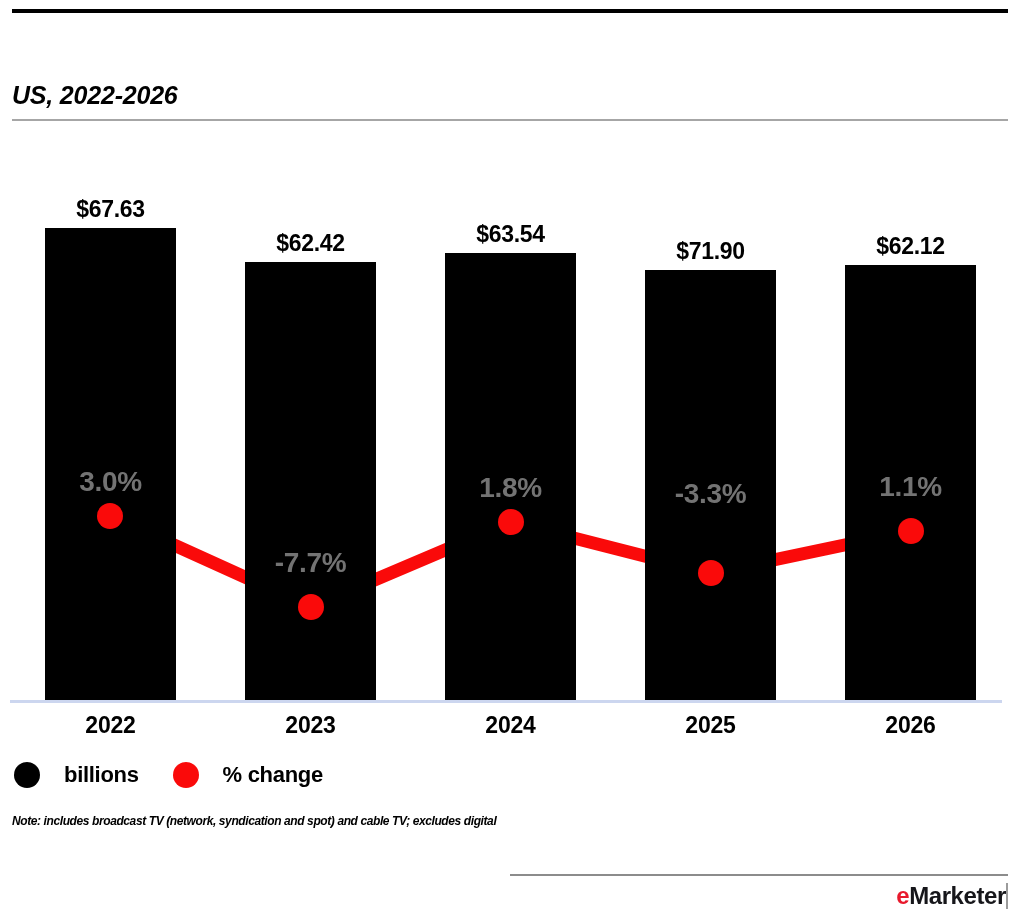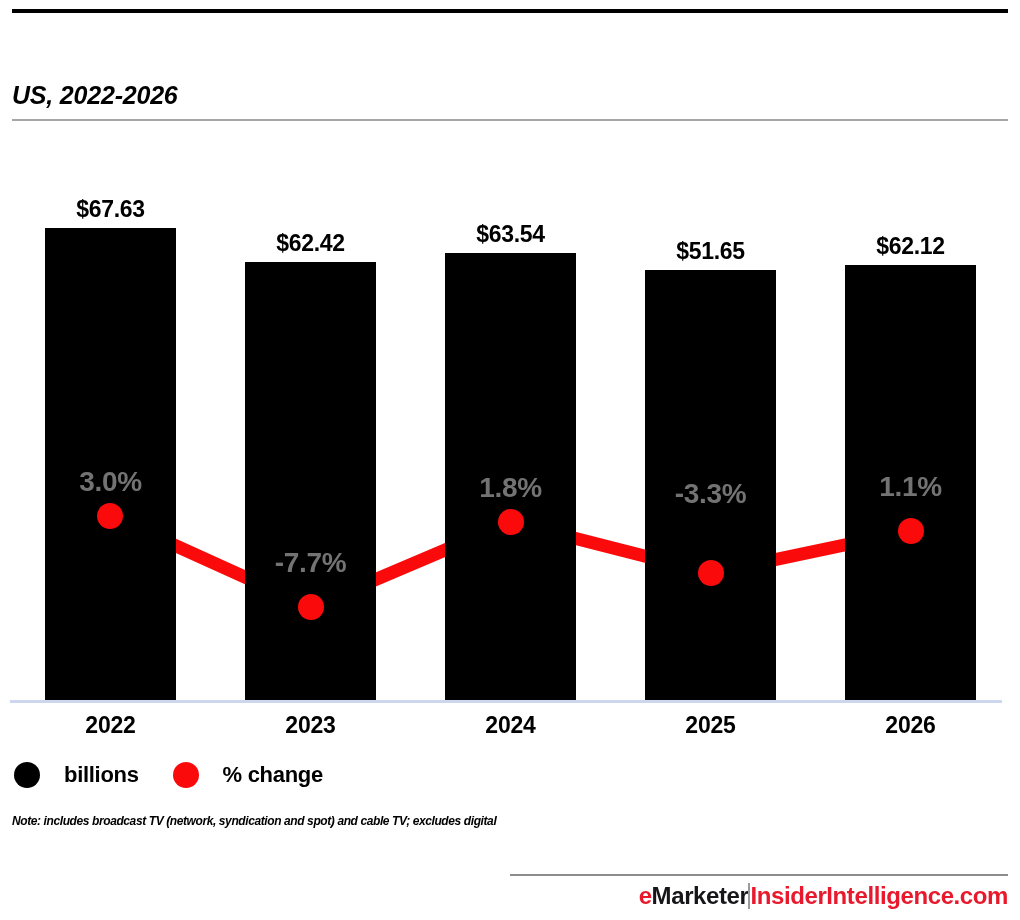--- a/index.html
+++ b/index.html
@@ -189,21 +189,21 @@
     <svg id="line-svg" width="1020" height="920" style="position:absolute;left:0;top:0;">
         <polyline points="110,516 311,607 511,522 711,573 911,531" fill="none" stroke="#fa0a0a" stroke-width="13" stroke-linecap="round" stroke-linejoin="round"></polyline>
       </svg>
   <div class="bar" style="left: 45px; top: 228px; width: 131px; height: 473px; background: rgb(0, 0, 0);"></div>
       <div class="bar-label" style="left: 45px; top: 196px; width: 131px;">$67.63</div>
       <div class="bar" style="left: 245px; top: 262px; width: 131px; height: 439px; background: rgb(0, 0, 0);"></div>
       <div class="bar-label" style="left: 245px; top: 230px; width: 131px;">$62.42</div>
       <div class="bar" style="left: 445px; top: 253px; width: 131px; height: 448px; background: rgb(0, 0, 0);"></div>
       <div class="bar-label" style="left: 445px; top: 221px; width: 131px;">$63.54</div>
       <div class="bar" style="left: 645px; top: 270px; width: 131px; height: 431px; background: rgb(0, 0, 0);"></div>
-      <div class="bar-label" style="left: 645px; top: 238px; width: 131px;">$51.65</div>
+      <div class="bar-label" style="left: 645px; top: 238px; width: 131px;">$71.90</div>
       <div class="bar" style="left: 845px; top: 265px; width: 131px; height: 436px; background: rgb(0, 0, 0);"></div>
       <div class="bar-label" style="left: 845px; top: 233px; width: 131px;">$62.12</div>
       <div class="marker" style="left: 97px; top: 503px; background: rgb(250, 10, 10);"></div>
       <div class="pct-label" style="left: 45px; top: 466px; width: 131px;">3.0%</div>
       <div class="marker" style="left: 298px; top: 594px; background: rgb(250, 10, 10);"></div>
       <div class="pct-label" style="left: 245px; top: 547px; width: 131px;">-7.7%</div>
       <div class="marker" style="left: 498px; top: 509px; background: rgb(250, 10, 10);"></div>
       <div class="pct-label" style="left: 445px; top: 472px; width: 131px;">1.8%</div>
       <div class="marker" style="left: 698px; top: 560px; background: rgb(250, 10, 10);"></div>
       <div class="pct-label" style="left: 645px; top: 478px; width: 131px;">-3.3%</div>
@@ -224,21 +224,20 @@
     </div>
   </div>
 
   <div class="foot-note n1">Note: includes broadcast TV (network, syndication and spot) and cable TV; excludes digital</div>
 
   <div class="rule-foot"></div>
 
   <div class="brand">
     <span><span class="brand-em-e">e</span><span class="brand-em-rest">Marketer</span></span>
     <span class="brand-divider"></span>
-    <span class="brand-site">InsiderIntelligence.com</span>
   </div>
 
 <div class="xtick" style="left: 45px; width: 131px;">2022</div>
     <div class="xtick" style="left: 245px; width: 131px;">2023</div>
     <div class="xtick" style="left: 445px; width: 131px;">2024</div>
     <div class="xtick" style="left: 645px; width: 131px;">2025</div>
     <div class="xtick" style="left: 845px; width: 131px;">2026</div>
   </div>
 
 </body></html>

